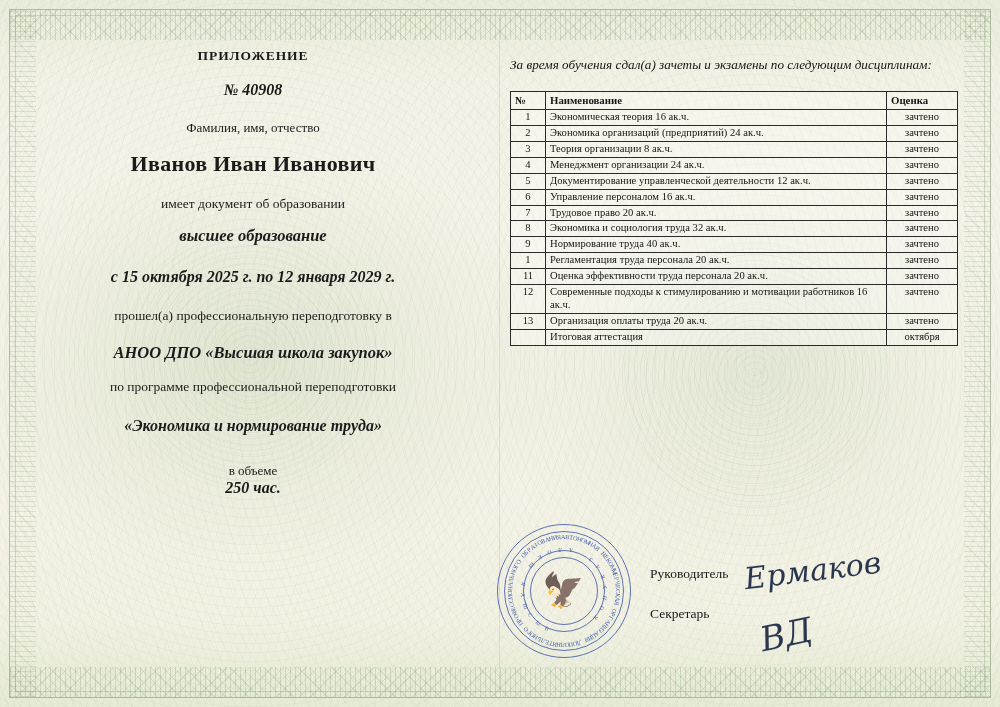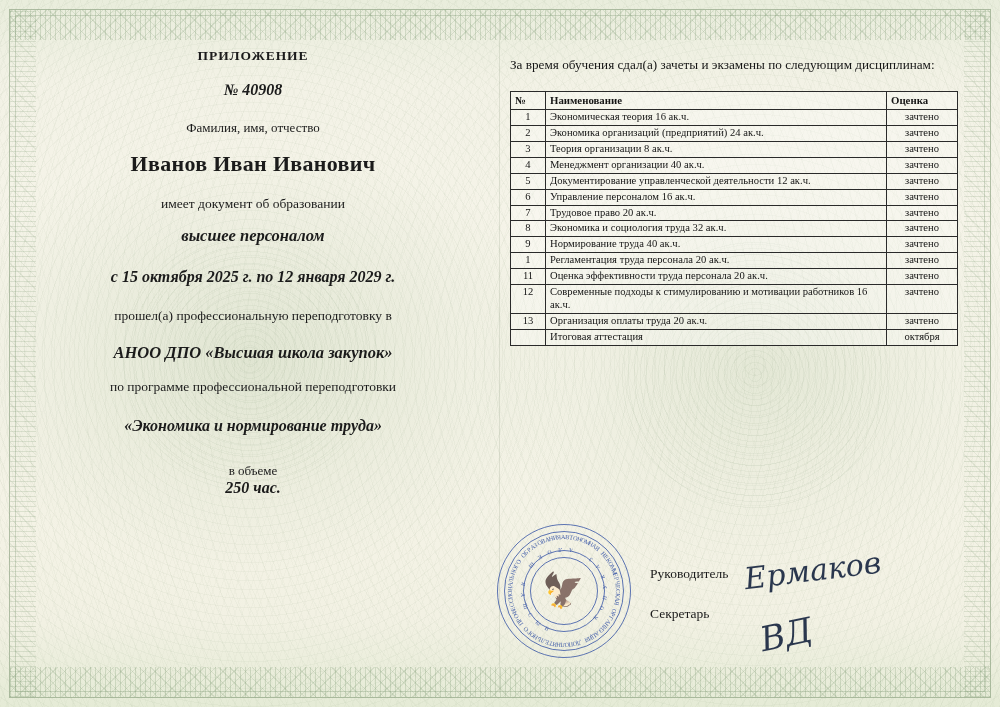--- a/index.html
+++ b/index.html
@@ -179,20 +179,21 @@
     left: 510px;
     top: 56px;
     width: 448px;
     color: #151515;
   }
   .intro {
     font-size: 13.2px;
     line-height: 1.35;
     text-align: justify;
     text-align-last: left;
+    font-style: italic;
   }
 
   table.disciplines {
     margin-top: 17px;
     width: 448px;
     border-collapse: collapse;
     font-size: 10.6px;
     background: rgba(255,255,255,0.30);
   }
   table.disciplines th,
@@ -313,21 +314,21 @@
   <div class="side-band right"></div>
   <div class="border-frame"></div>
   <div class="center-fold"></div>
 
   <div class="left-col">
     <div class="title-line1">ПРИЛОЖЕНИЕ</div>
     <div class="doc-number">№ 40908</div>
     <div class="fio-label">Фамилия, имя, отчество</div>
     <div class="fio-value">Иванов Иван Иванович</div>
     <div class="edu-label">имеет документ об образовании</div>
-    <div class="edu-value">высшее персоналом</div>
+    <div class="edu-value">высшее образование</div>
     <div class="period">с 15 октября 2025 г. по 12 января 2029 г.</div>
     <div class="retrain-label">прошел(а) профессиональную переподготовку в</div>
     <div class="org-name">АНОО ДПО «Высшая школа закупок»</div>
     <div class="program-label">по программе профессиональной переподготовки</div>
     <div class="program-name">«Экономика и нормирование труда»</div>
     <div class="volume-label">в объеме</div>
     <div class="volume-value">250 час.</div>
   </div>
 
   <div class="right-col">
@@ -351,21 +352,21 @@
             <td>Экономика организаций (предприятий) 24 ак.ч.</td>
             <td class="col-mark">зачтено</td>
           </tr>
           <tr>
             <td class="col-num">3</td>
             <td>Теория организации 8 ак.ч.</td>
             <td class="col-mark">зачтено</td>
           </tr>
           <tr>
             <td class="col-num">4</td>
-            <td>Менеджмент организации 40 ак.ч.</td>
+            <td>Менеджмент организации 24 ак.ч.</td>
             <td class="col-mark">зачтено</td>
           </tr>
           <tr>
             <td class="col-num">5</td>
             <td>Документирование управленческой деятельности 12 ак.ч.</td>
             <td class="col-mark">зачтено</td>
           </tr>
           <tr>
             <td class="col-num">6</td>
             <td>Управление персоналом 16 ак.ч.</td>

